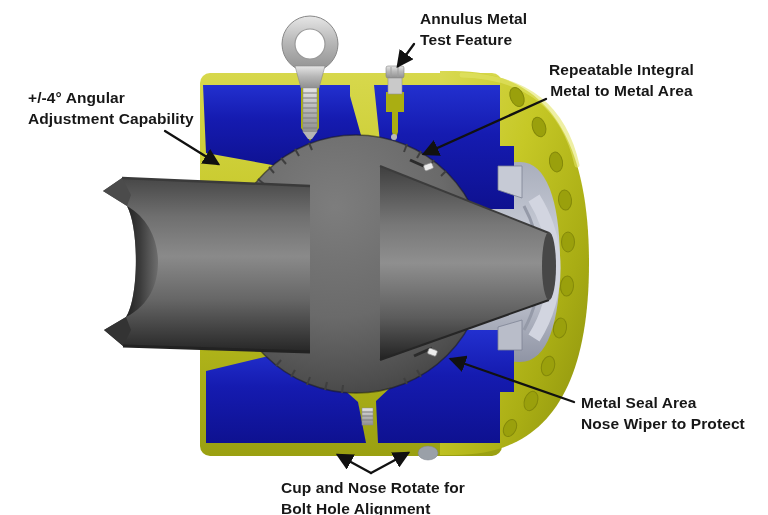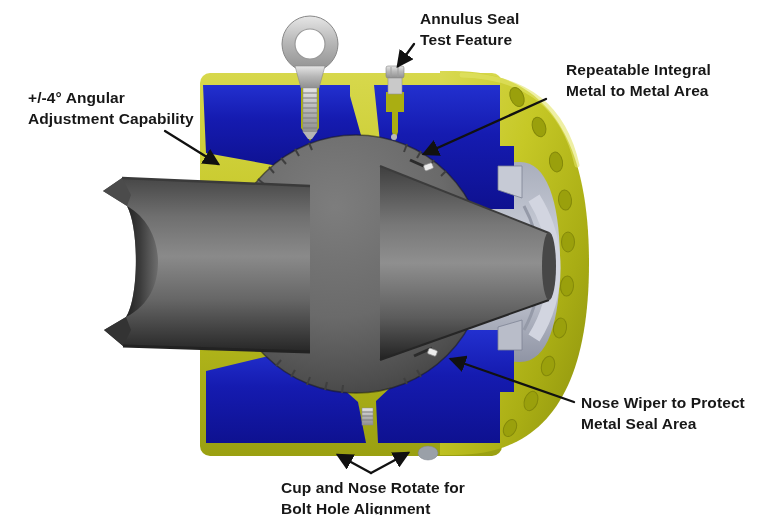--- a/index.html
+++ b/index.html
@@ -201,32 +201,32 @@
       <line x1="371" y1="473" x2="408" y2="453" marker-end="url(#ah)"></line>
     </g>
   </svg>
 
   <div class="lbl" style="left:28px;top:87px;">
     <span>+/-4° Angular</span>
     <span>Adjustment Capability</span>
   </div>
 
   <div class="lbl" style="left:420px;top:8px;">
-    <span>Annulus Seal</span>
+    <span>Annulus Metal</span>
     <span>Test Feature</span>
   </div>
 
-  <div class="lbl" style="left:566px;top:59px;">
+  <div class="lbl" style="left:549px;top:59px;text-align:center;">
     <span>Repeatable Integral</span>
     <span>Metal to Metal Area</span>
   </div>
 
   <div class="lbl" style="left:581px;top:392px;">
+    <span>Metal Seal Area</span>
     <span>Nose Wiper to Protect</span>
-    <span>Metal Seal Area</span>
   </div>
 
   <div class="lbl" style="left:281px;top:477px;">
     <span>Cup and Nose Rotate for</span>
     <span>Bolt Hole Alignment</span>
   </div>
 
 </div>
 
 </body></html>

